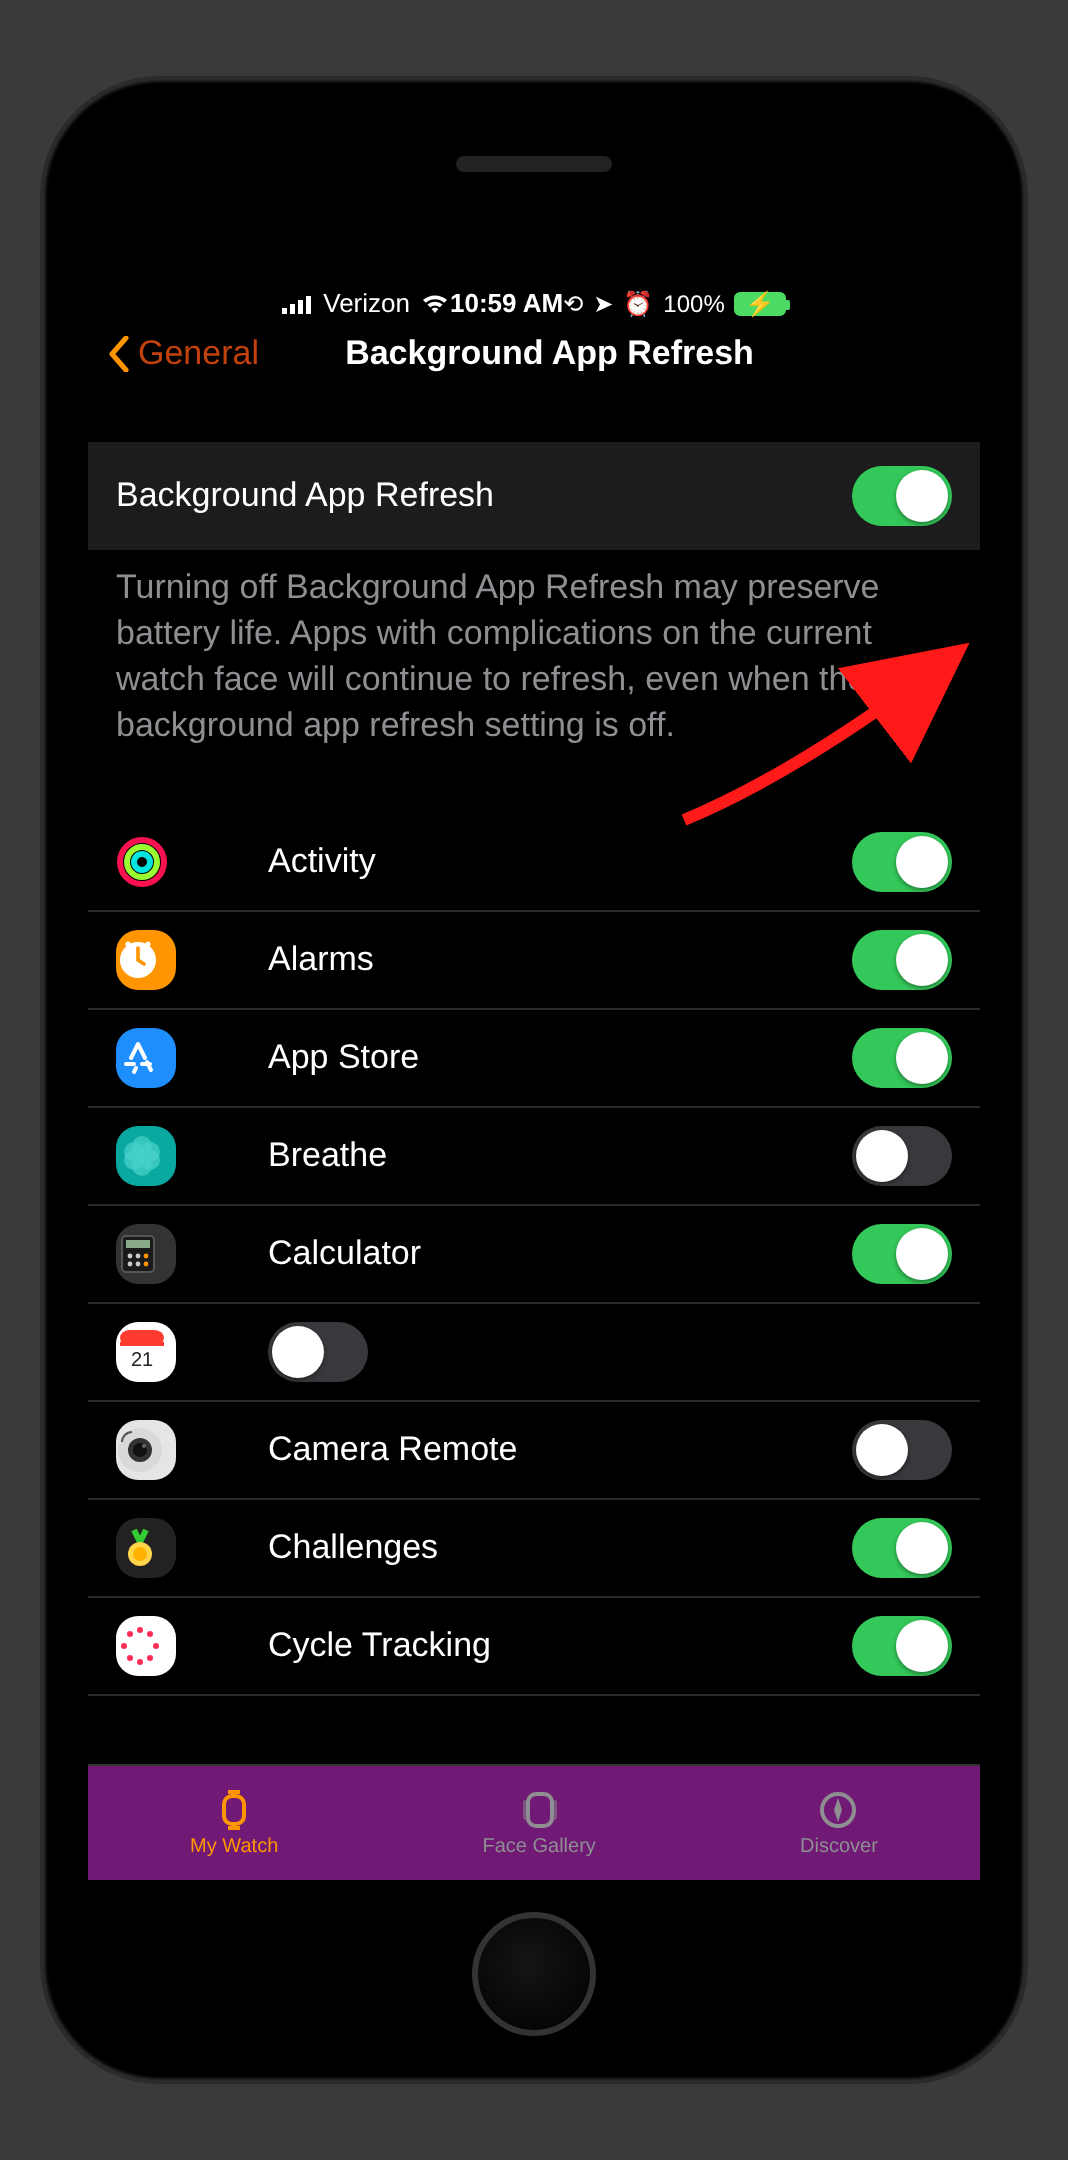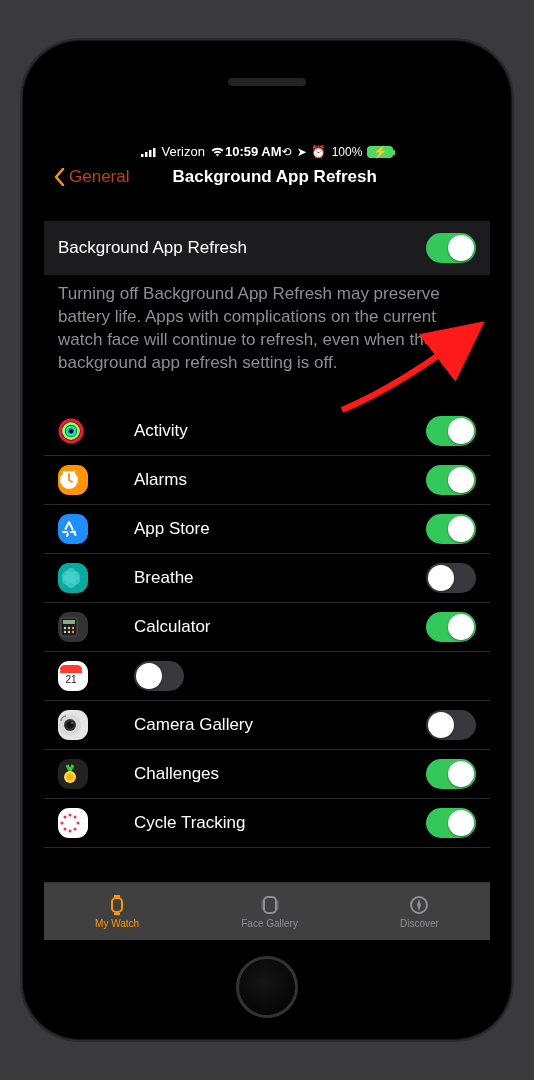--- a/index.html
+++ b/index.html
@@ -105,21 +105,21 @@
     background: #fff;
     box-shadow: 0 1px 2px rgba(0,0,0,.4);
   }
   .toggle.on { background: #34c759; }
   .toggle.on .knob { right: 2px; }
   .toggle.off { background: #39393d; }
   .toggle.off .knob { left: 2px; }
   .tab-bar {
     display: flex; justify-content: space-around; align-items: center;
     height: 58px;
-    background: #404040;
+    background: #701a75;
     border-top: 0.5px solid #333;
   }
   .tab { display: flex; flex-direction: column; align-items: center; gap: 2px; font-size: 10px; color: #8e8e93; }
   .tab.active { color: #ff9500; }
   .tab-icon { width: 24px; height: 22px; display:flex; align-items:center; justify-content:center; }
   .arrow {
     position: absolute;
     pointer-events: none;
     z-index: 50;
     left: 288px; top: 175px;
@@ -283,21 +283,21 @@
           <div class="app-row">
             <div class="app-icon" style="background:#e5e5e5">
               <svg width="24" height="24" viewBox="0 0 24 24">
                 <circle cx="12" cy="12" r="11" fill="#d9d9d9"></circle>
                 <circle cx="12" cy="12" r="6" fill="#333"></circle>
                 <circle cx="12" cy="12" r="3.5" fill="#111"></circle>
                 <circle cx="14" cy="10" r="1" fill="#666"></circle>
                 <path d="M8 3 a5 5 0 0 0 -5 5" stroke="#555" fill="none"></path>
               </svg>
             </div>
-            <div class="app-label">Camera Gallery</div>
+            <div class="app-label">Camera Remote</div>
             <div class="toggle off">
               <div class="knob"></div>
             </div>
           </div>
           <div class="app-row">
             <div class="app-icon" style="background:#222">
               <svg width="24" height="24" viewBox="0 0 24 24">
                 <path d="M9 3 L12 9 L15 3" stroke="#3c3" stroke-width="3" fill="none"></path>
                 <circle cx="12" cy="15" r="6" fill="#ffd54a"></circle>
                 <circle cx="12" cy="15" r="3.5" fill="#ffb300"></circle>

